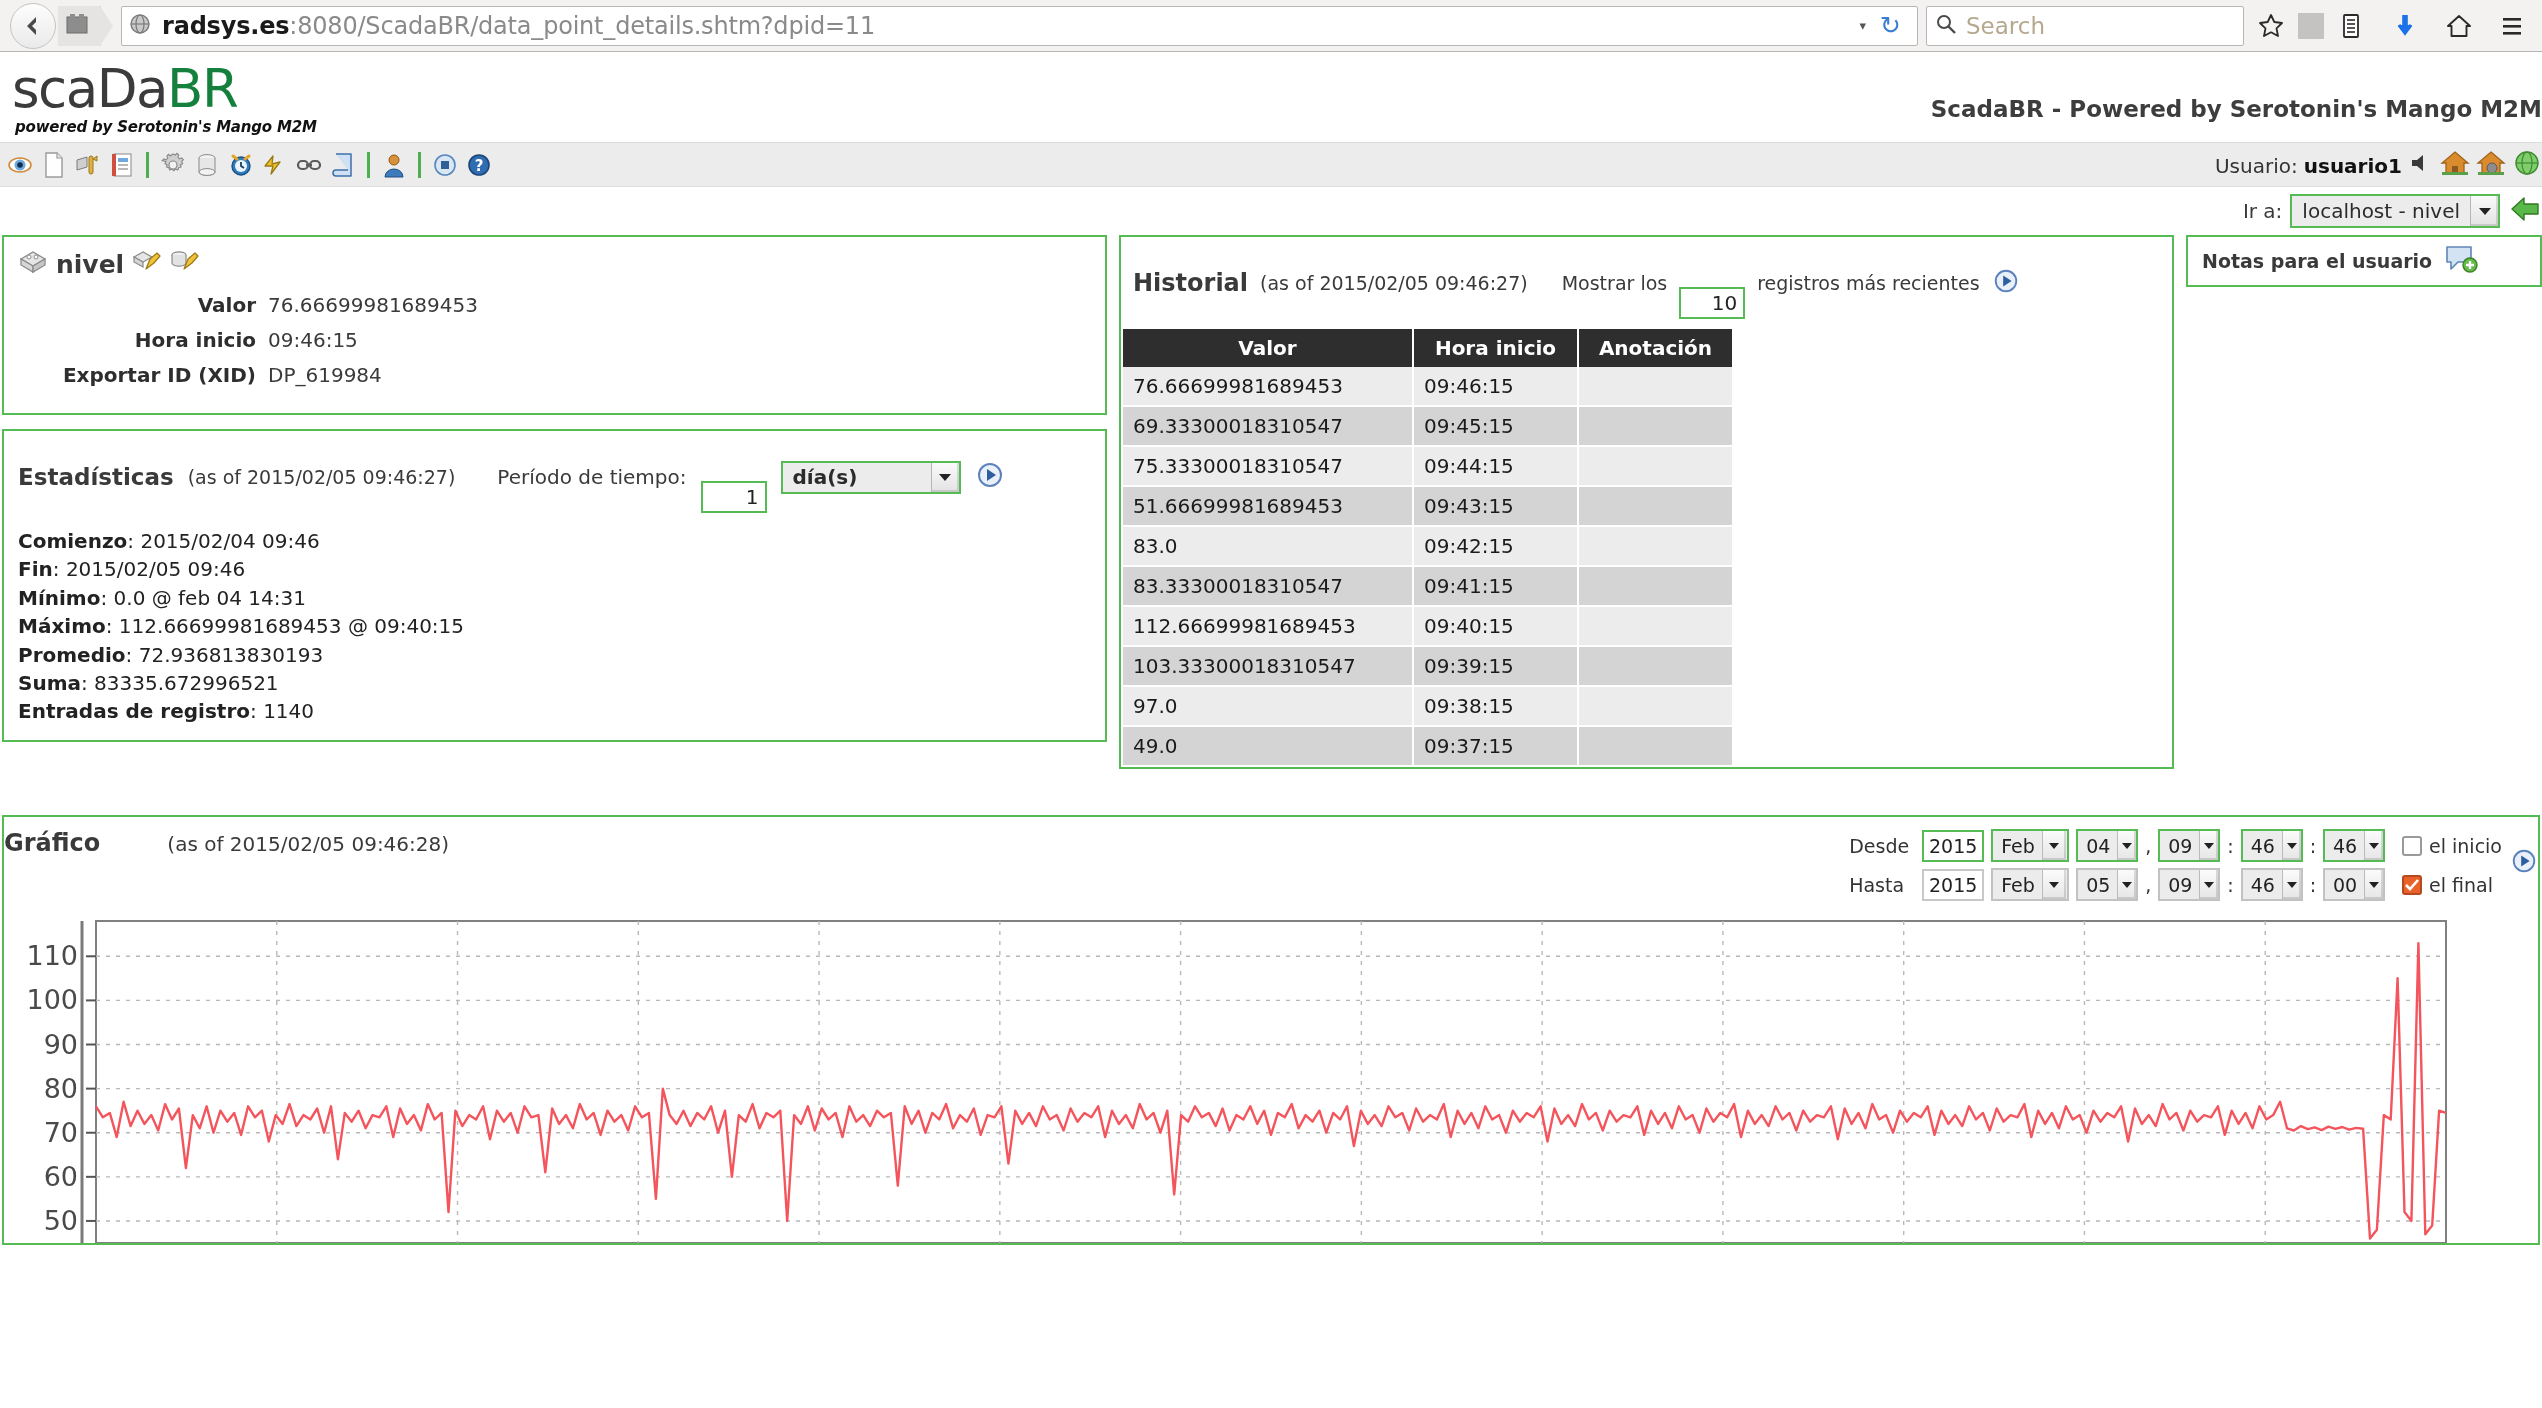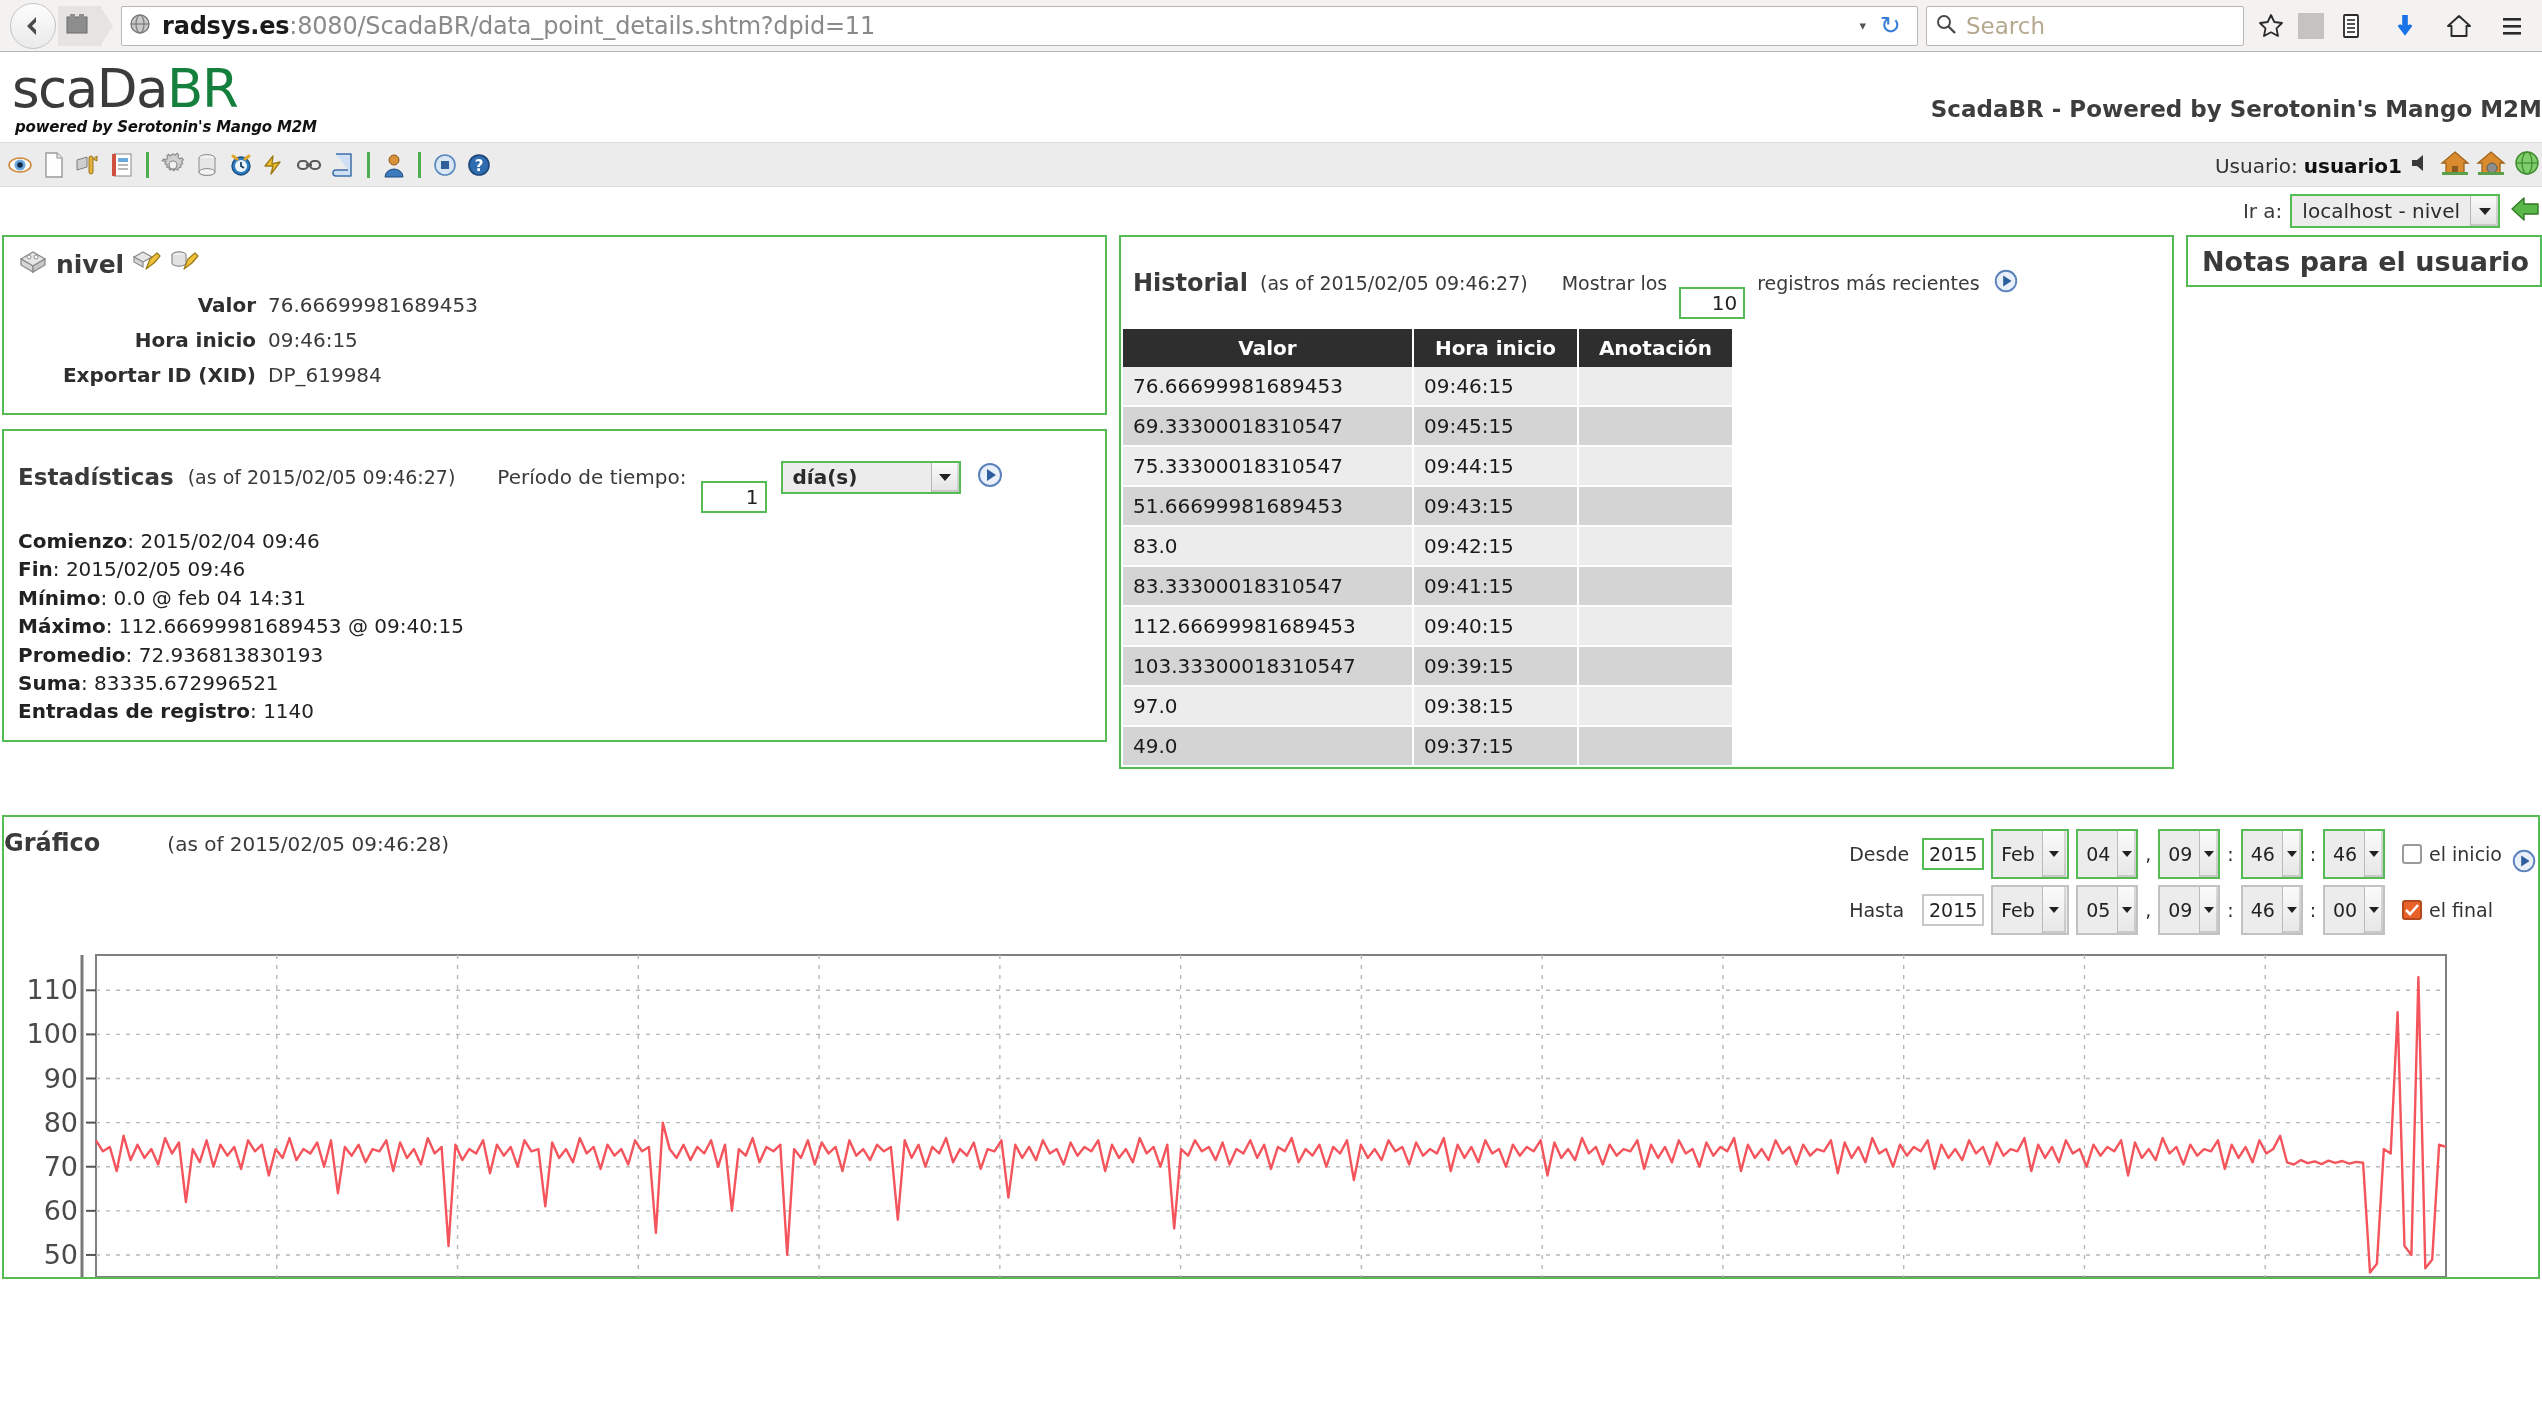--- a/index.html
+++ b/index.html
@@ -256,41 +256,41 @@
 
   
   #notas-panel { flex: 1 1 auto; min-width: 0; }
   #notas-header {
     border: 2px solid #55bb55;
     height: 52px;
     display: flex; align-items: center;
     padding: 0 14px;
     gap: 12px;
   }
-  #notas-title { font-size: 27px; font-weight: bold; color: #3a3a3a; white-space: nowrap;}
+  #notas-title { font-size: 19px; font-weight: bold; color: #3a3a3a; white-space: nowrap;}
   #notas-body { height: 510px; background:#fff; }
 
   
   #graf-panel { margin: 18px 2px 0 2px; padding: 12px 0 0 0; position: relative; }
   .graf-head { display:flex; align-items: flex-start; padding: 0 0; }
   .graf-title { font-size: 24px; font-weight: bold; color: #3a3a3a; }
   .graf-asof { font-size: 20px; color: #3a3a3a; margin-left: 62px; padding-top: 3px; }
   #date-ctrls { margin-left: auto; display: flex; flex-direction: column; gap: 6px; padding-right: 0px; justify-content: space-between;}
   .date-row { display: flex; align-items: center; gap: 7px; font-size: 19px; color: #333; }
   .date-row .lbl { width: 66px; text-align: left; }
   .txtbox {
     height: 32px; width: 62px;
     font-size: 19px; color: #222;
     display: inline-flex; align-items: center; justify-content: center;
     background: #fff;
   }
   .txtbox.on { border: 2px solid #55bb55; }
   .txtbox.off { border: 2px solid #c8c8c8; }
   .minisel {
-    height: 50px;
+    height: 33px;
     display: inline-flex; align-items: center;
     background: #ececec;
     font-size: 19px; color: #222;
     padding-left: 8px;
   }
   .minisel.on { border: 2px solid #55bb55; }
   .minisel.off { border: 2px solid #c2c2c2; }
   .minisel .ab {
     width: 24px; height: 100%;
     margin-left: 7px;

